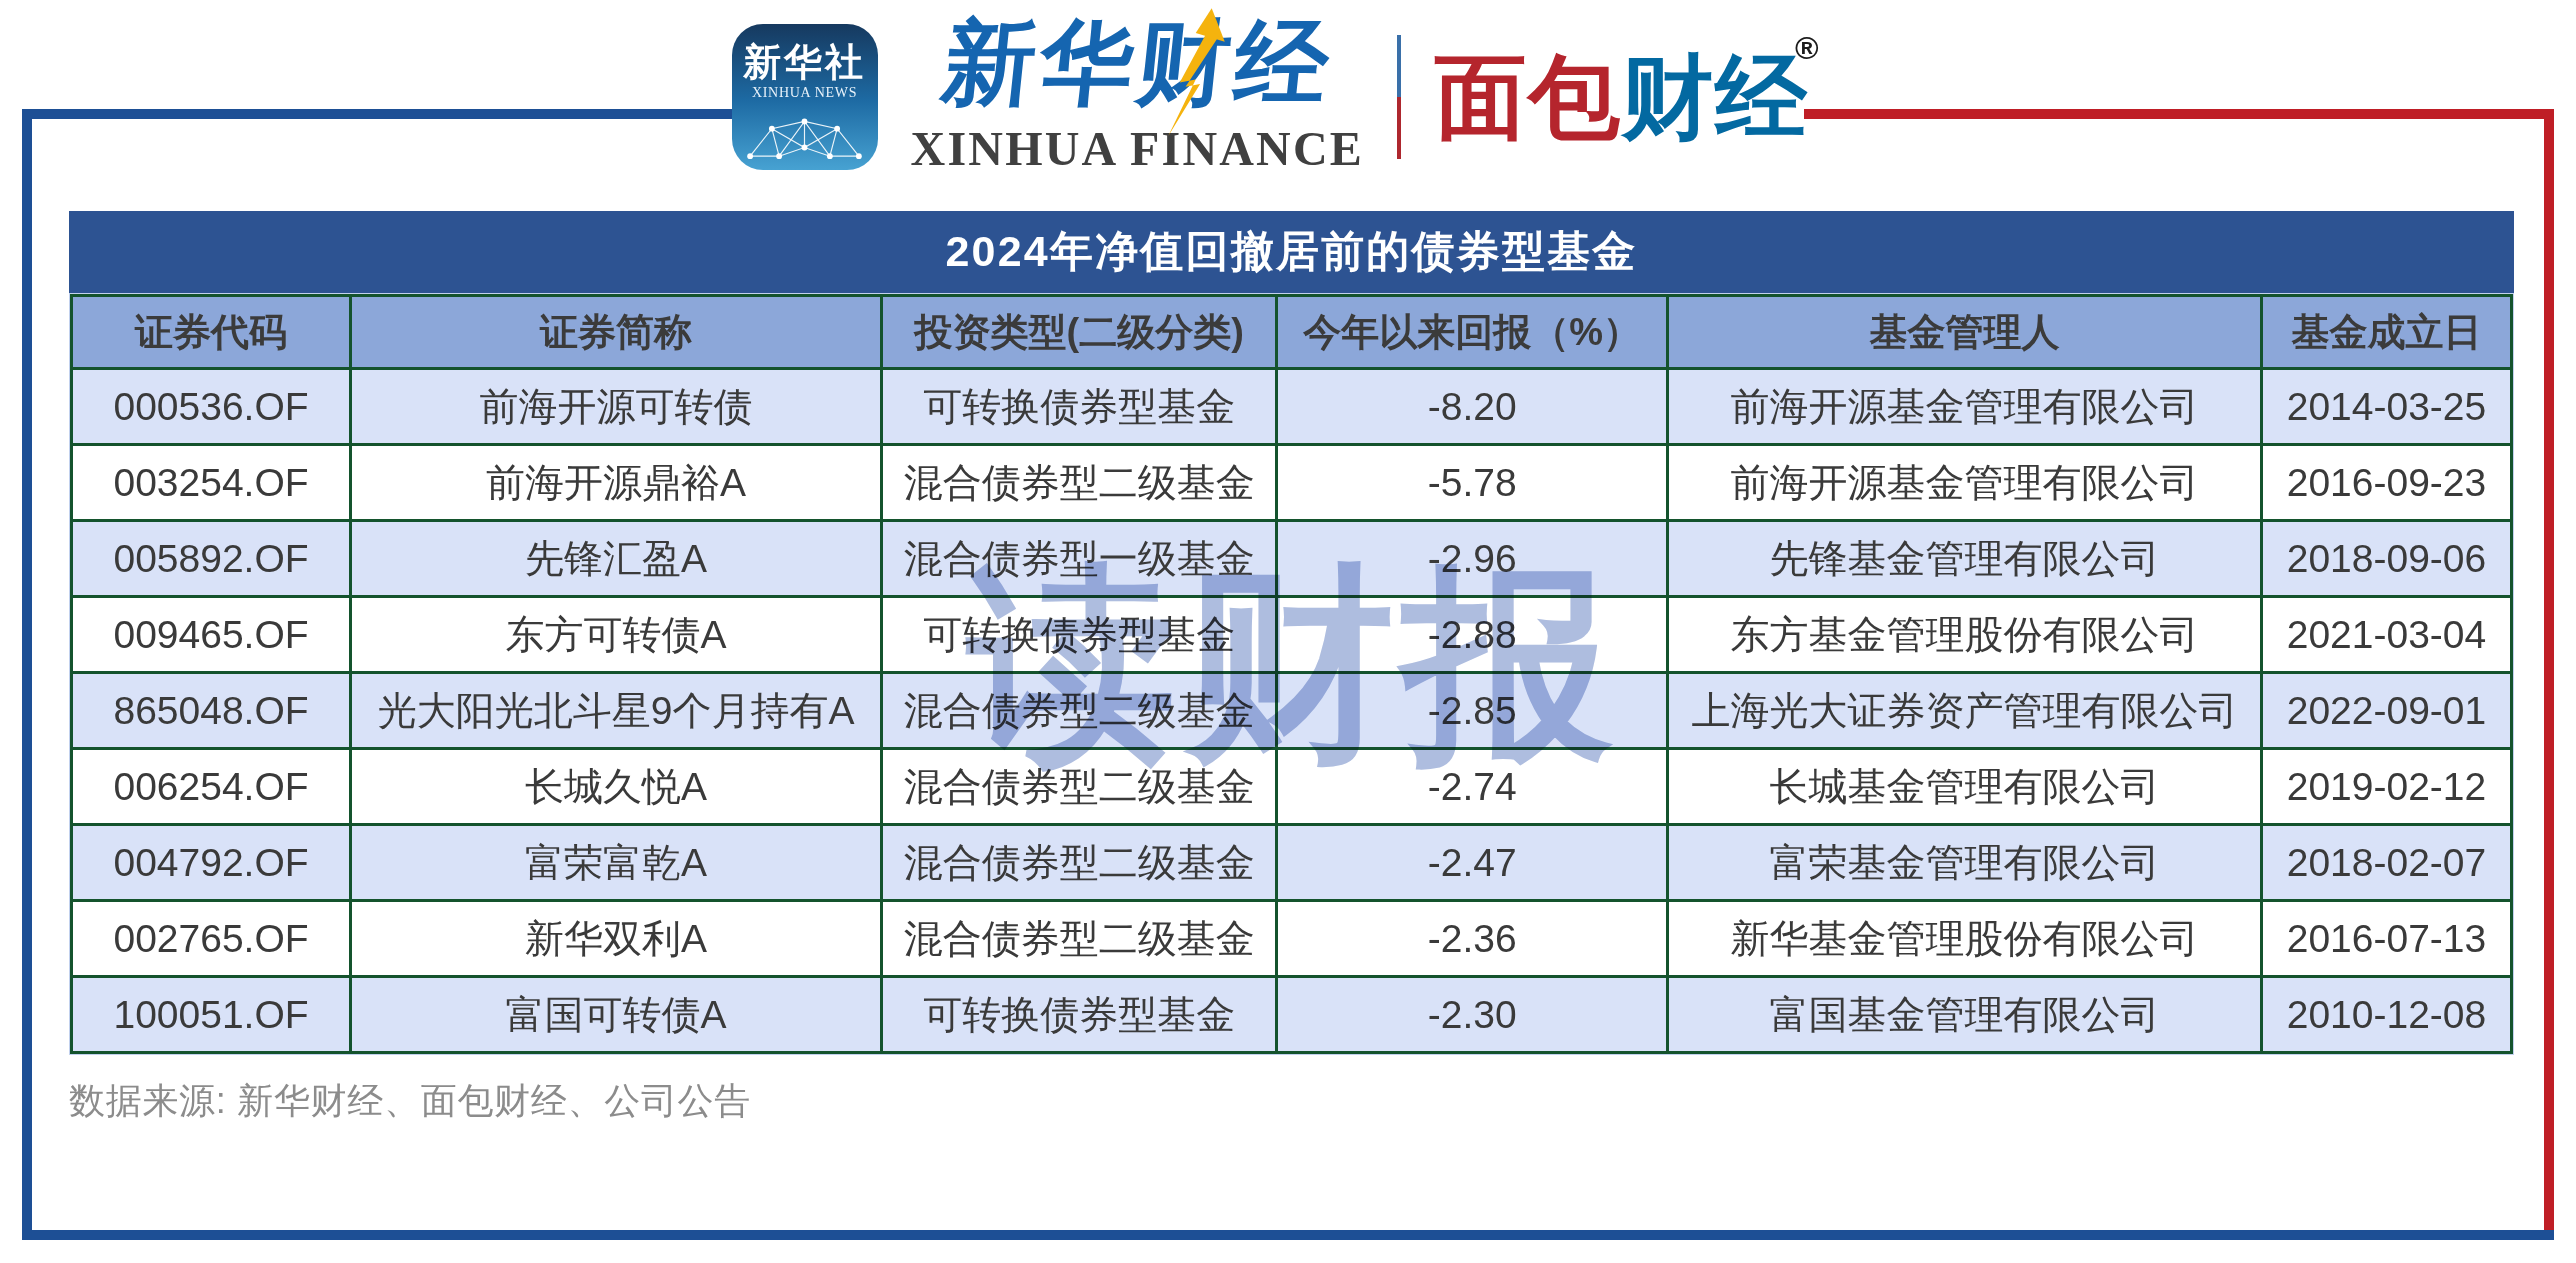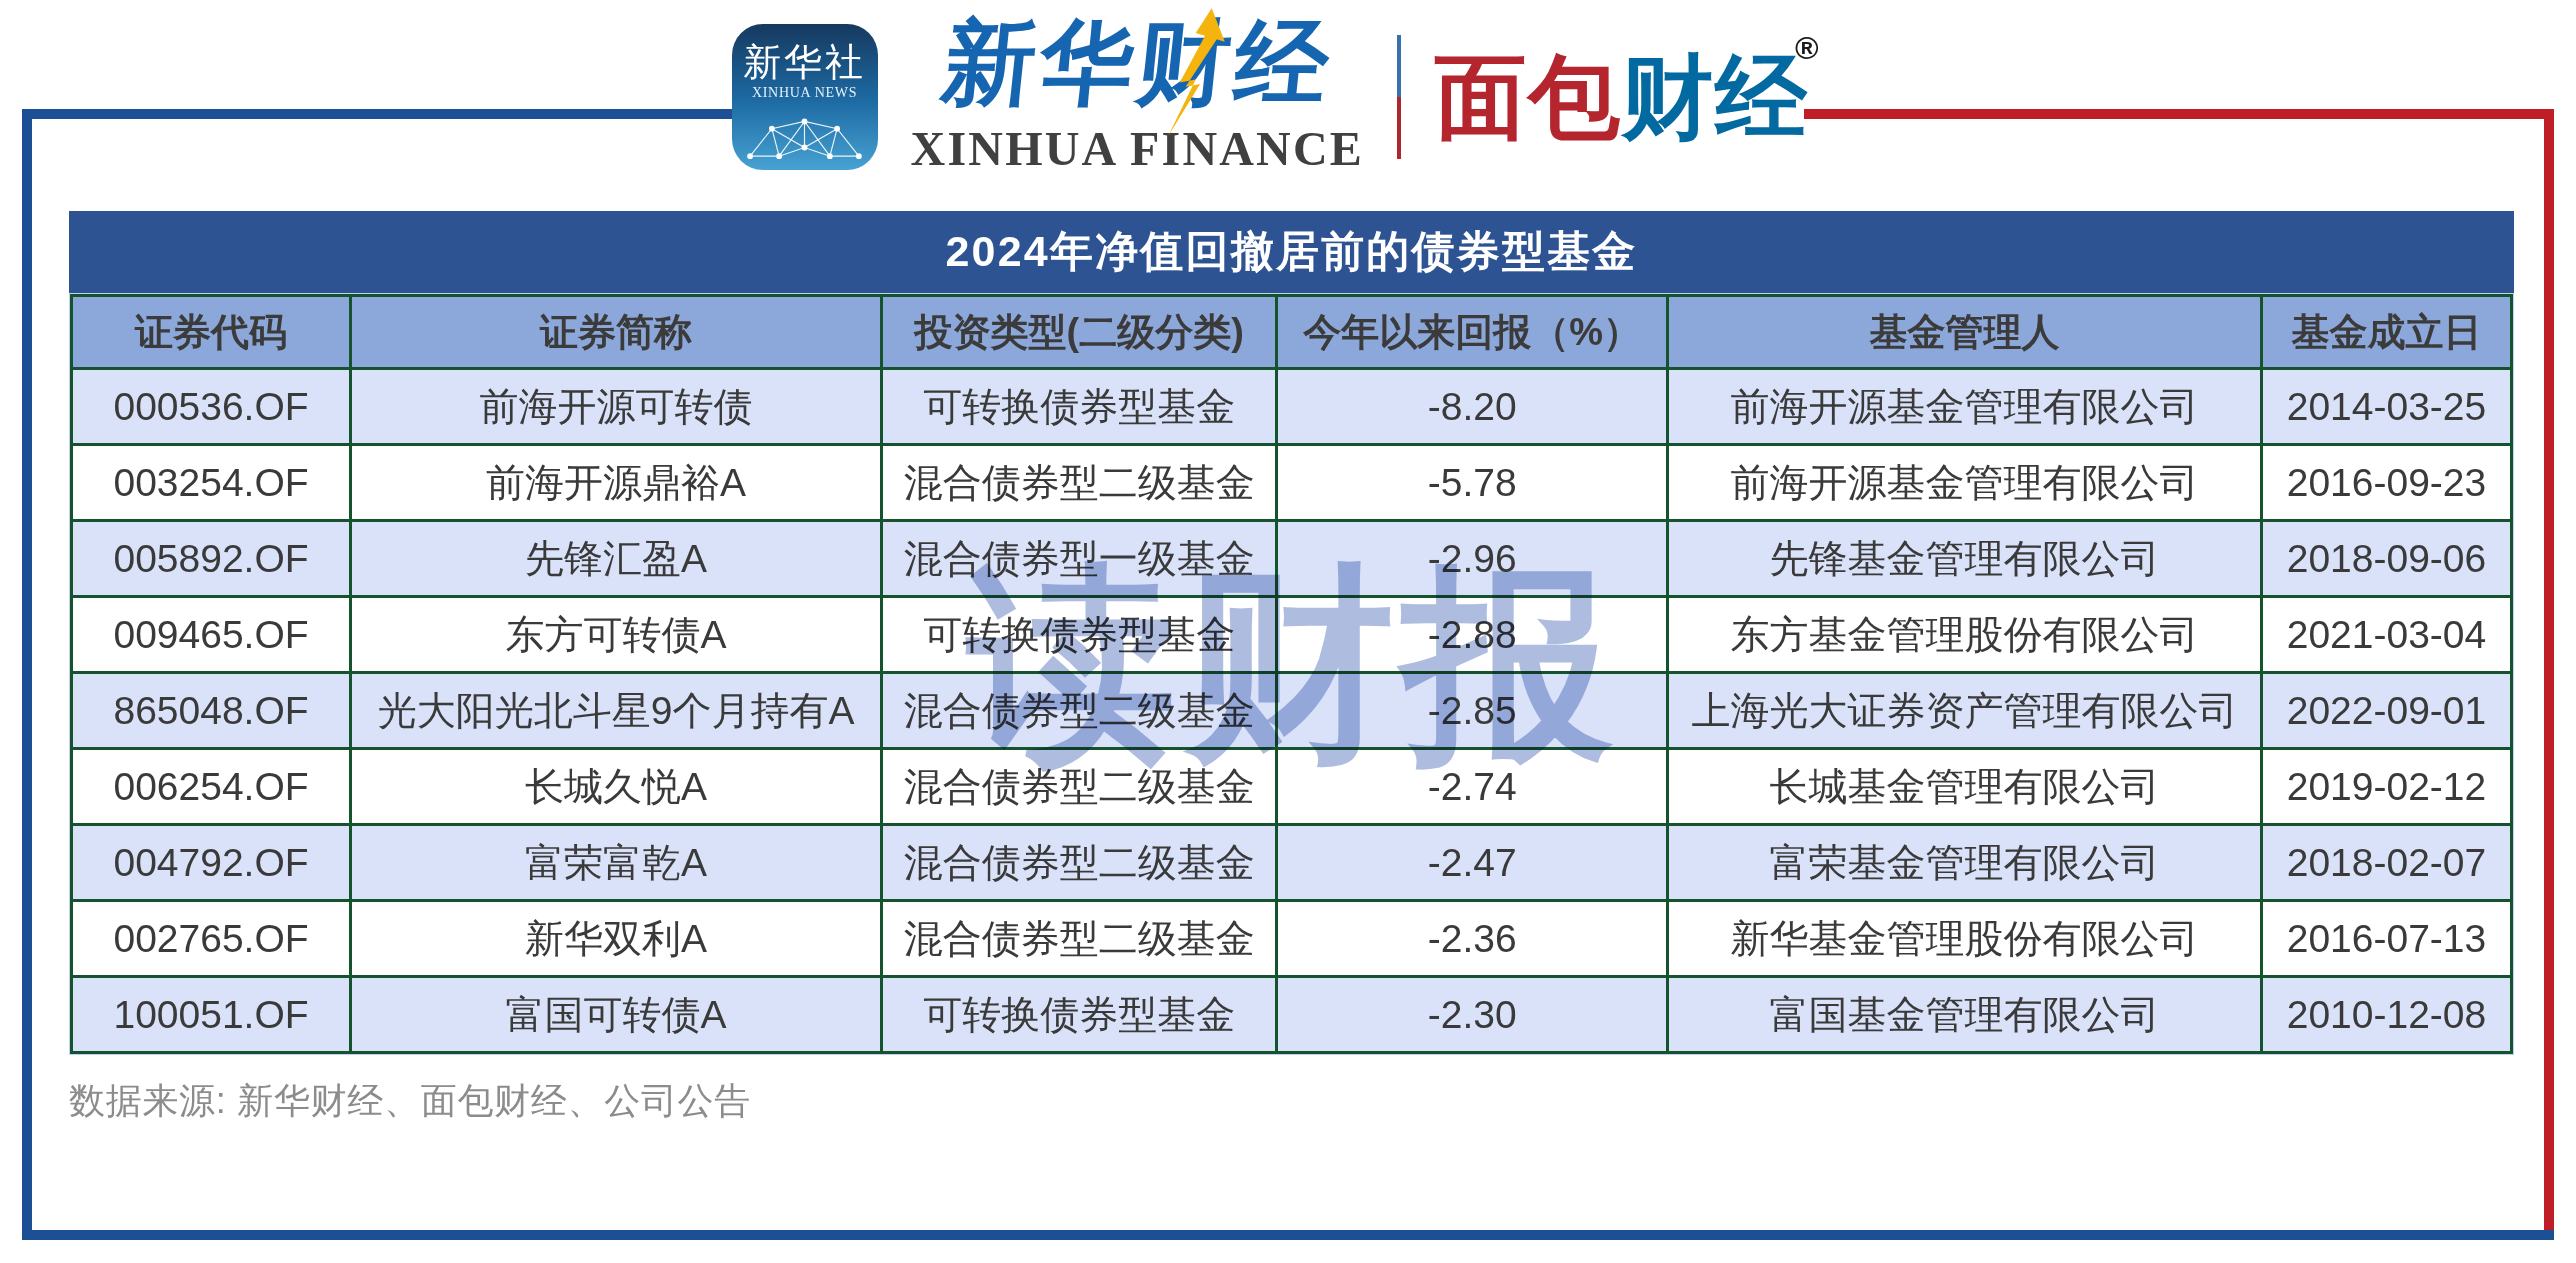--- a/index.html
+++ b/index.html
@@ -20,21 +20,21 @@
   .logo-patch{
     position:absolute;left:771px;top:0;width:1033px;height:193px;background:#ffffff;
     display:flex;align-items:center;justify-content:center;gap:33px;
   }
   .xh-icon{
     width:146px;height:146px;border-radius:31px;flex:0 0 auto;
     background:linear-gradient(180deg,#16395f 0%,#1d6aa3 52%,#47a2d2 100%);
     display:flex;flex-direction:column;align-items:center;justify-content:flex-start;
     padding-top:19px;box-sizing:border-box;position:relative;
   }
-  .xh-icon .cn{color:#ffffff;font-size:38px;font-weight:400;letter-spacing:2.9px;line-height:1;}
+  .xh-icon .cn{color:#ffffff;font-size:38px;font-weight:700;letter-spacing:2.9px;line-height:1;}
   .xh-icon .en{color:#e8f2fa;font-size:14px;font-family:"Liberation Serif","DejaVu Serif",serif;
     letter-spacing:0.7px;margin-top:5.8px;line-height:1;}
   .xh-icon svg{position:absolute;bottom:7.3px;left:7.3px;width:131px;height:58px;}
 
   .xf-block{display:flex;flex-direction:column;align-items:center;flex:0 0 auto;position:relative;}
   .xf-cn{font-size:93px;font-weight:bold;color:#1565b0;line-height:1;letter-spacing:4.4px;
     transform:skewX(-6deg);white-space:nowrap;}
   .xf-bolt{position:absolute;left:54%;top:-13px;width:80px;height:138px;z-index:2;}
   .xf-en{font-size:48px;font-weight:bold;color:#404040;letter-spacing:2.2px;margin-top:10.2px;
     font-family:"Liberation Serif","DejaVu Serif",serif;white-space:nowrap;}

